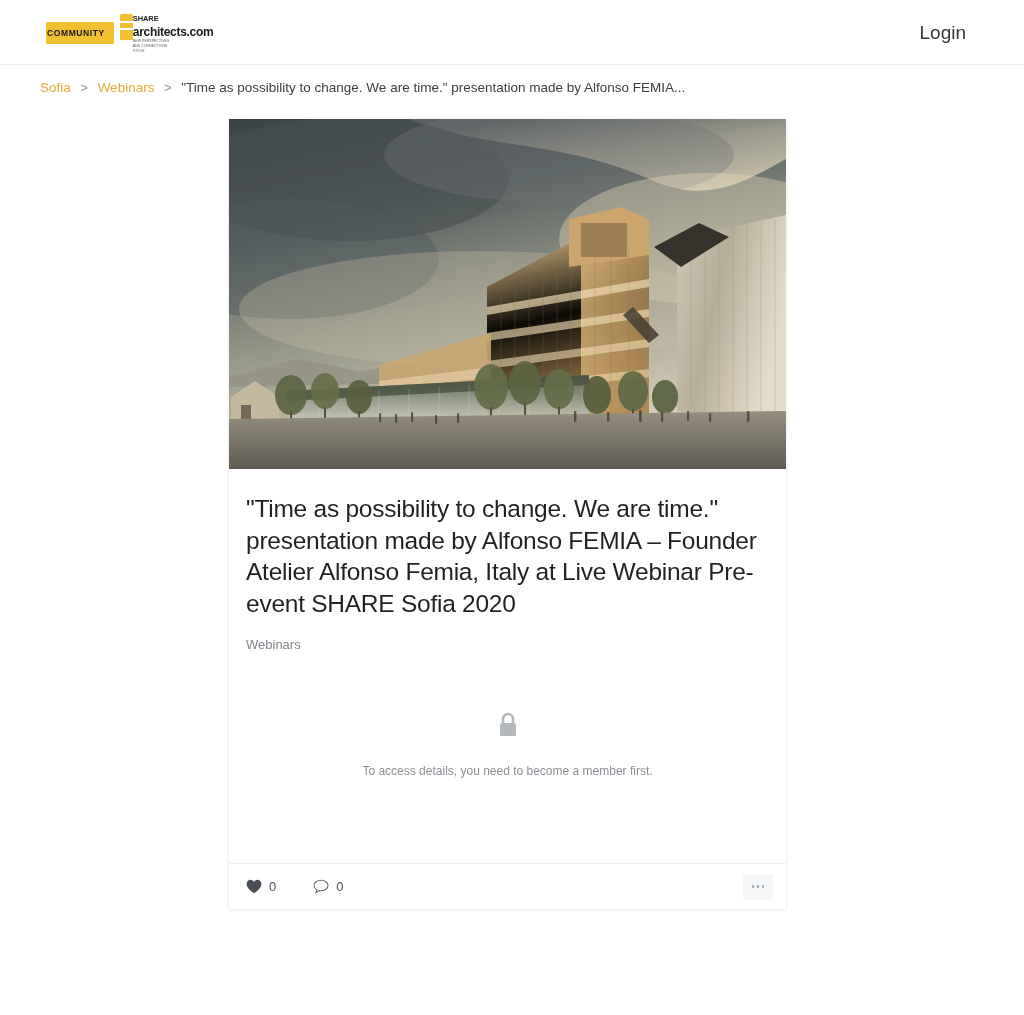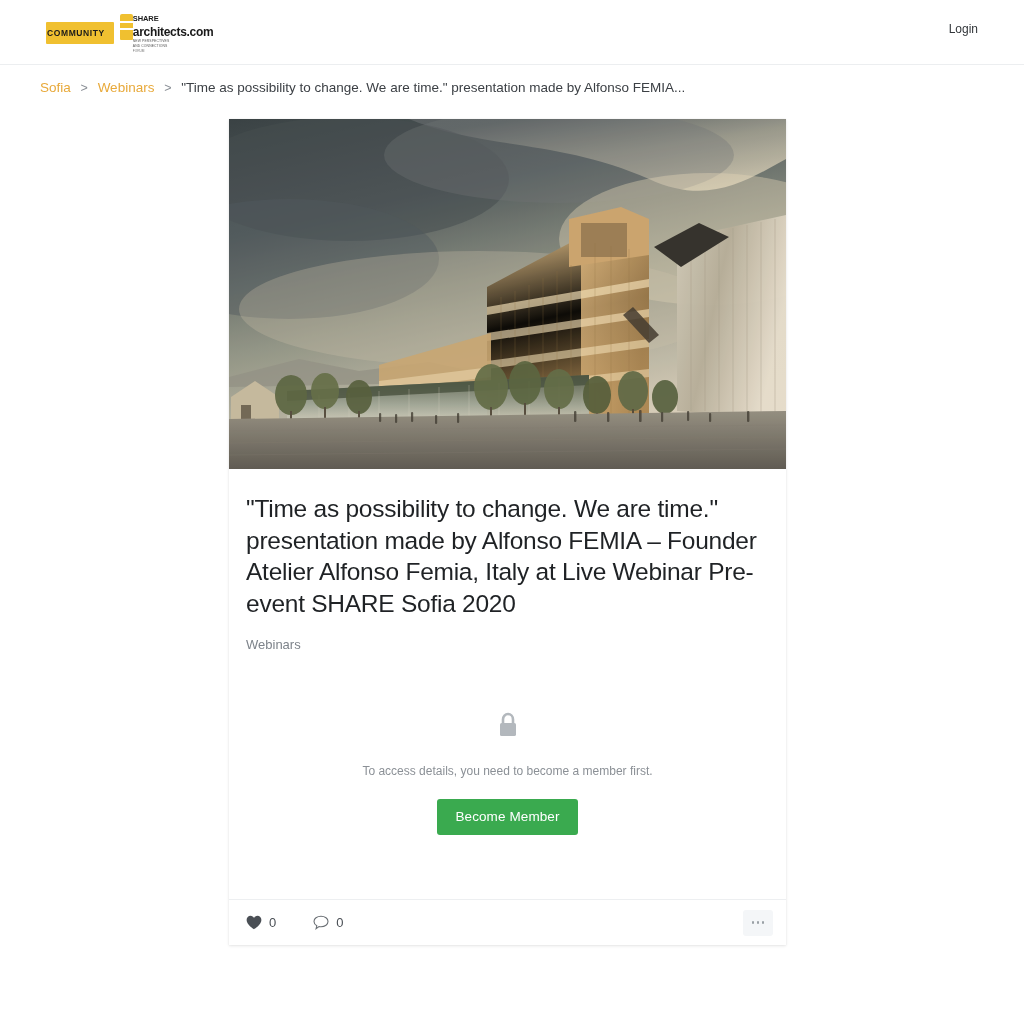--- a/index.html
+++ b/index.html
@@ -119,23 +119,23 @@
     letter-spacing: 0.1px;
   }
   .share-text .l5 {
     font-size: 3.2px;
     color: #777;
     margin-top: 1.5px;
   }
 
   .login-link {
     position: absolute;
-    right: 46px;
+    right: 58px;
     top: 22px;
-    font-size: 12px;
+    font-size: 19px;
     color: #33373b;
     text-decoration: none;
     cursor: pointer;
   }
 
   
   .breadcrumb {
     position: absolute;
     top: 80px;
     left: 40px;
@@ -467,21 +467,20 @@
     <div class="card-body">
       <h1 class="post-title">"Time as possibility to change. We are time." presentation made by Alfonso FEMIA – Founder Atelier Alfonso Femia, Italy at Live Webinar Pre-event SHARE Sofia 2020</h1>
       <div class="post-category">Webinars</div>
 
       <div class="locked">
         <svg class="lock-icon" viewBox="0 0 22 26">
           <path d="M6 11 V7.5 C6 4.46 8.24 2 11 2 C13.76 2 16 4.46 16 7.5 V11" fill="none" stroke="#b3b8bd" stroke-width="2.6"></path>
           <rect x="3" y="11" width="16" height="13" rx="1.6" fill="#b3b8bd"></rect>
         </svg>
         <div class="locked-text">To access details, you need to become a member first.</div>
-        <button class="become-member-btn">Become Member</button>
       </div>
     </div>
 
     <div class="card-footer">
       <div class="stat">
         <svg width="16" height="15" viewBox="0 0 16 15">
           <path d="M8 14.2 C8 14.2 0.6 9.6 0.6 4.9 C0.6 2.5 2.4 0.8 4.5 0.8 C6.1 0.8 7.4 1.8 8 3 C8.6 1.8 9.9 0.8 11.5 0.8 C13.6 0.8 15.4 2.5 15.4 4.9 C15.4 9.6 8 14.2 8 14.2 Z" fill="#4a4f55"></path>
         </svg>
         <span>0</span>
       </div>

